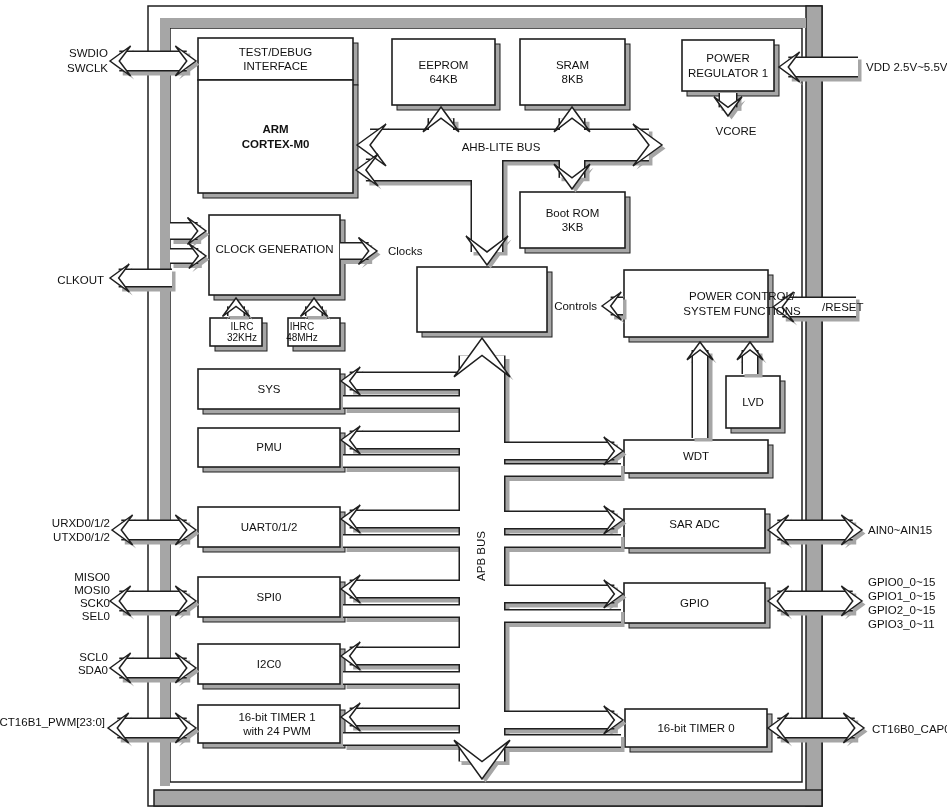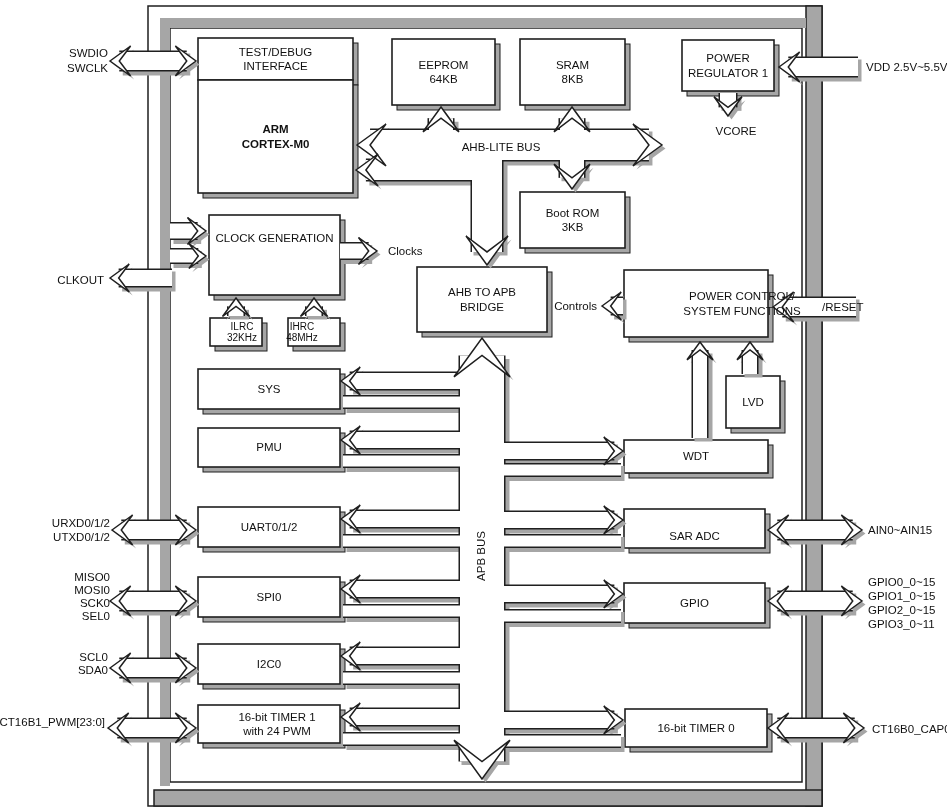--- a/index.html
+++ b/index.html
@@ -314,35 +314,33 @@
       <div class="blabel bold" style="left: 198px; top: 80px; width: 155px; height: 113px;">ARM
 CORTEX-M0</div>
       <div class="blabel" style="left: 392px; top: 39px; width: 103px; height: 66px;">EEPROM
 64KB</div>
       <div class="blabel" style="left: 520px; top: 39px; width: 105px; height: 66px;">SRAM
 8KB</div>
       <div class="blabel" style="left: 682px; top: 40px; width: 92px; height: 51px;">POWER
 REGULATOR 1</div>
       <div class="blabel" style="left: 520px; top: 192px; width: 105px; height: 56px;">Boot ROM
 3KB</div>
-      <div class="blabel" style="left: 209px; top: 198px; width: 131px; height: 80px; border-radius: 27px;">CLOCK GENERATION</div>
-      <div class="blabel" style="left: 417px; top: 267px; width: 130px; height: 65px;">AHB TO APB
-BRIDGE</div>
+      <div class="blabel" style="left: 209px; top: 209px; width: 131px; height: 80px; border-radius: 27px;">CLOCK GENERATION</div>
       <div class="blabel" style="left: 624px; top: 270px; width: 144px; height: 67px; margin-left: 46px;">POWER CONTROL/
 SYSTEM FUNCTIONS</div>
       <div class="blabel small" style="left: 210px; top: 318px; width: 64px; height: 28px;">ILRC
 32KHz</div>
       <div class="blabel small" style="left: 288px; top: 318px; width: 28px; height: 28px;">IHRC
 48MHz</div>
       <div class="blabel" style="left: 198px; top: 369px; width: 142px; height: 40px;">SYS</div>
       <div class="blabel" style="left: 726px; top: 376px; width: 54px; height: 52px;">LVD</div>
       <div class="blabel" style="left: 198px; top: 428px; width: 142px; height: 39px;">PMU</div>
       <div class="blabel" style="left: 624px; top: 440px; width: 144px; height: 33px;">WDT</div>
       <div class="blabel" style="left: 198px; top: 507px; width: 142px; height: 40px;">UART0/1/2</div>
-      <div class="blabel" style="left: 624px; top: 517px; width: 141px; height: 39px;">SAR ADC</div>
+      <div class="blabel" style="left: 624px; top: 505px; width: 141px; height: 39px;">SAR ADC</div>
       <div class="blabel" style="left: 198px; top: 577px; width: 142px; height: 40px; border-radius: 7px;">SPI0</div>
       <div class="blabel" style="left: 624px; top: 583px; width: 141px; height: 40px;">GPIO</div>
       <div class="blabel" style="left: 198px; top: 644px; width: 142px; height: 40px;">I2C0</div>
       <div class="blabel" style="left: 198px; top: 705px; width: 158px; height: 38px;">16-bit TIMER 1
 with 24 PWM</div>
       <div class="blabel" style="left: 625px; top: 709px; width: 142px; height: 38px;">16-bit TIMER 0</div>
       <div class="flabel right" style="left: 108px; top: 53px;">SWDIO</div>
       <div class="flabel right" style="left: 108px; top: 68px;">SWCLK</div>
       <div class="flabel right" style="left: 104px; top: 280px;">CLKOUT</div>
       <div class="flabel right" style="left: 110px; top: 523px;">URXD0/1/2</div>

